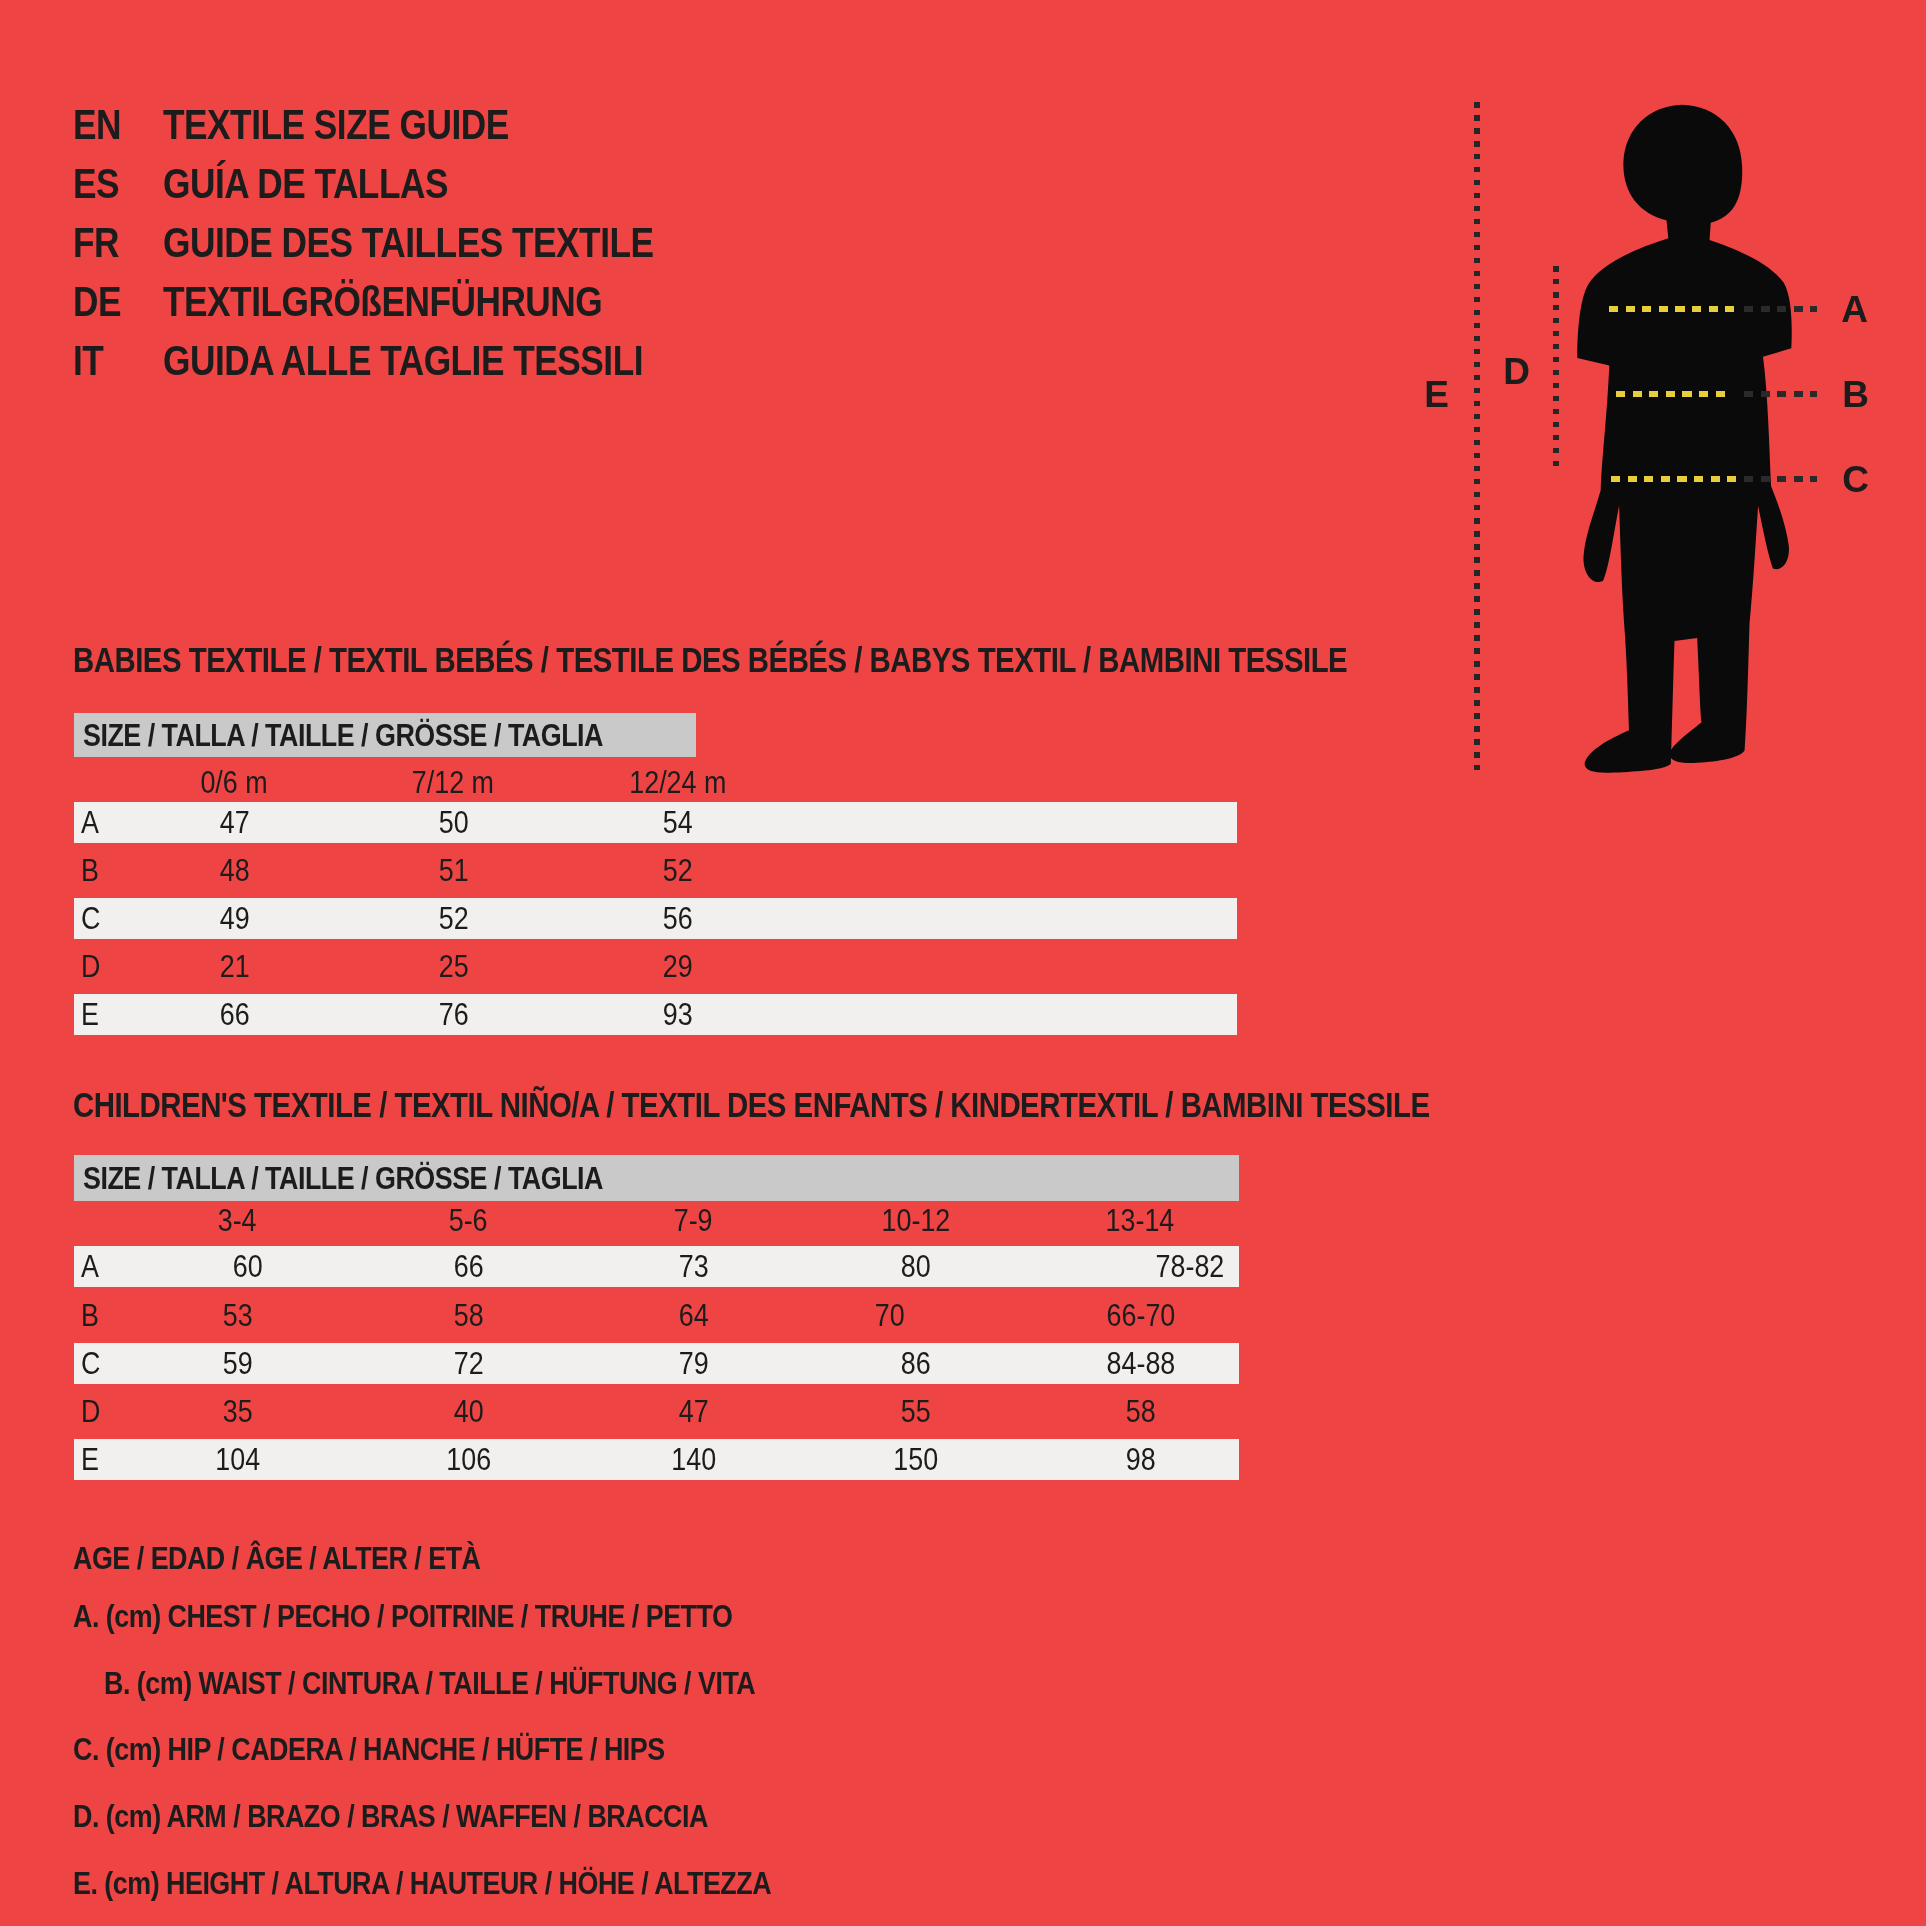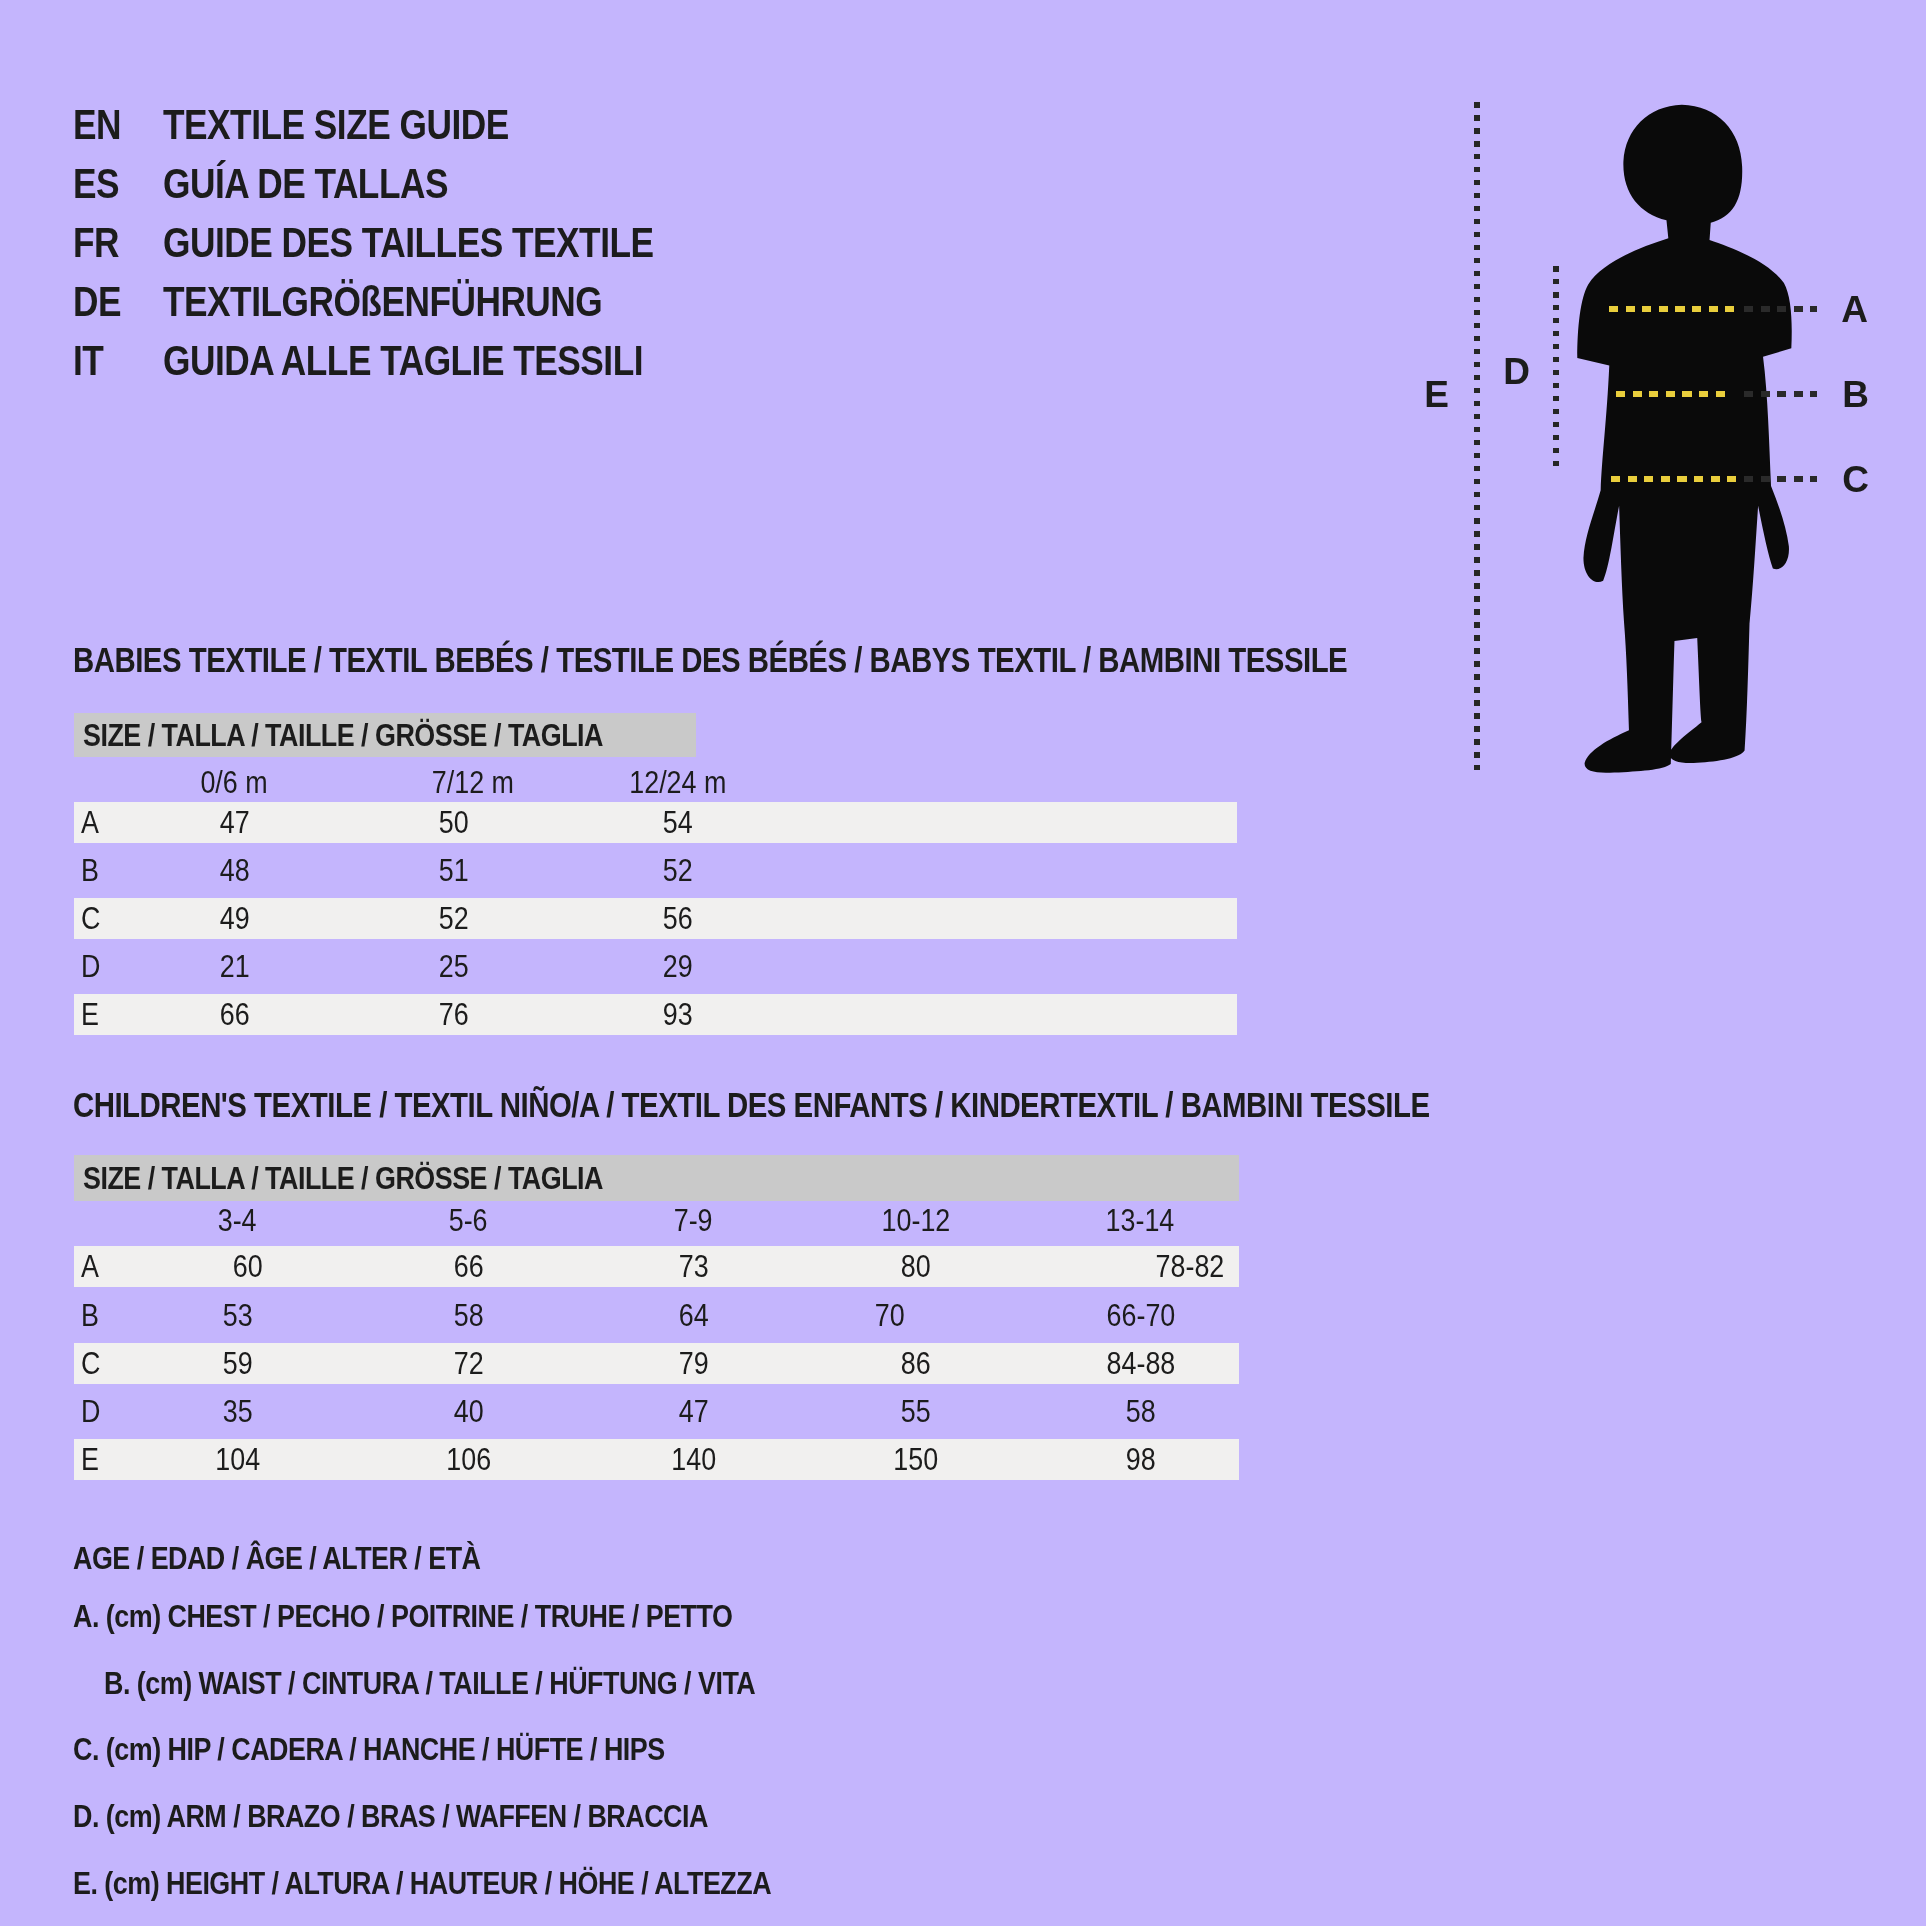--- a/index.html
+++ b/index.html
@@ -1,16 +1,16 @@
 <!DOCTYPE html>
 <html style="font-size:10px"><head>
 <meta charset="utf-8">
 <style>
   html,body{margin:0;padding:0;background:#ffffff;}
-  #page{position:relative;width:1926px;height:1926px;background:#c4b5fd;overflow:hidden;
+  #page{position:relative;width:1926px;height:1926px;background:#ef4444;overflow:hidden;
         font-family:"Liberation Sans", sans-serif;color:#1c1c1c;}
   .cond{display:inline-block;transform:scaleX(0.84);transform-origin:left center;white-space:nowrap;}
   .cond-c{display:inline-block;transform:scaleX(0.84);transform-origin:center center;white-space:nowrap;}
   
   .lang-row{position:absolute;left:0;top:0;height:46px;line-height:46px;font-weight:700;font-size:42px;letter-spacing:-0.6px;}
   .lang-code{position:absolute;left:73px;width:86px;}
   .lang-title{position:absolute;left:163px;width:986px;}
   
   .section-title{position:absolute;left:73px;font-size:35px;font-weight:700;line-height:37px;letter-spacing:-0.6px;}
   
@@ -116,21 +116,21 @@
   <div class="section-title" style="top:641px;">
     <span class="cond">BABIES TEXTILE / TEXTIL BEBÉS / TESTILE DES BÉBÉS / BABYS TEXTIL / BAMBINI TESSILE</span>
   </div>
 
   <div class="size-bar" style="top:713px;width:622px;height:44px;">
     <span class="txt">SIZE / TALLA / TAILLE / GRÖSSE / TAGLIA</span>
   </div>
 
   <div>
     <div class="col-head" style="left:142px;top:764px;"><span class="cond-c">0/6 m</span></div>
-    <div class="col-head" style="left:380px;top:764px;"><span class="cond-c">7/12 m</span></div>
+    <div class="col-head" style="left:360px;top:764px;"><span class="cond-c">7/12 m</span></div>
     <div class="col-head" style="left:585px;top:764px;"><span class="cond-c">12/24 m</span></div>
   </div>
 
   <div class="t-row striped" style="top:802px;width:1163px;">
     <span class="row-label"><span class="cond">A</span></span>
     <span class="cell" style="left:68px;"><span class="cond-c">47</span></span>
     <span class="cell" style="left:287px;"><span class="cond-c">50</span></span>
     <span class="cell" style="left:511px;"><span class="cond-c">54</span></span>
   </div>
   <div class="t-row" style="top:850px;width:1163px;">

